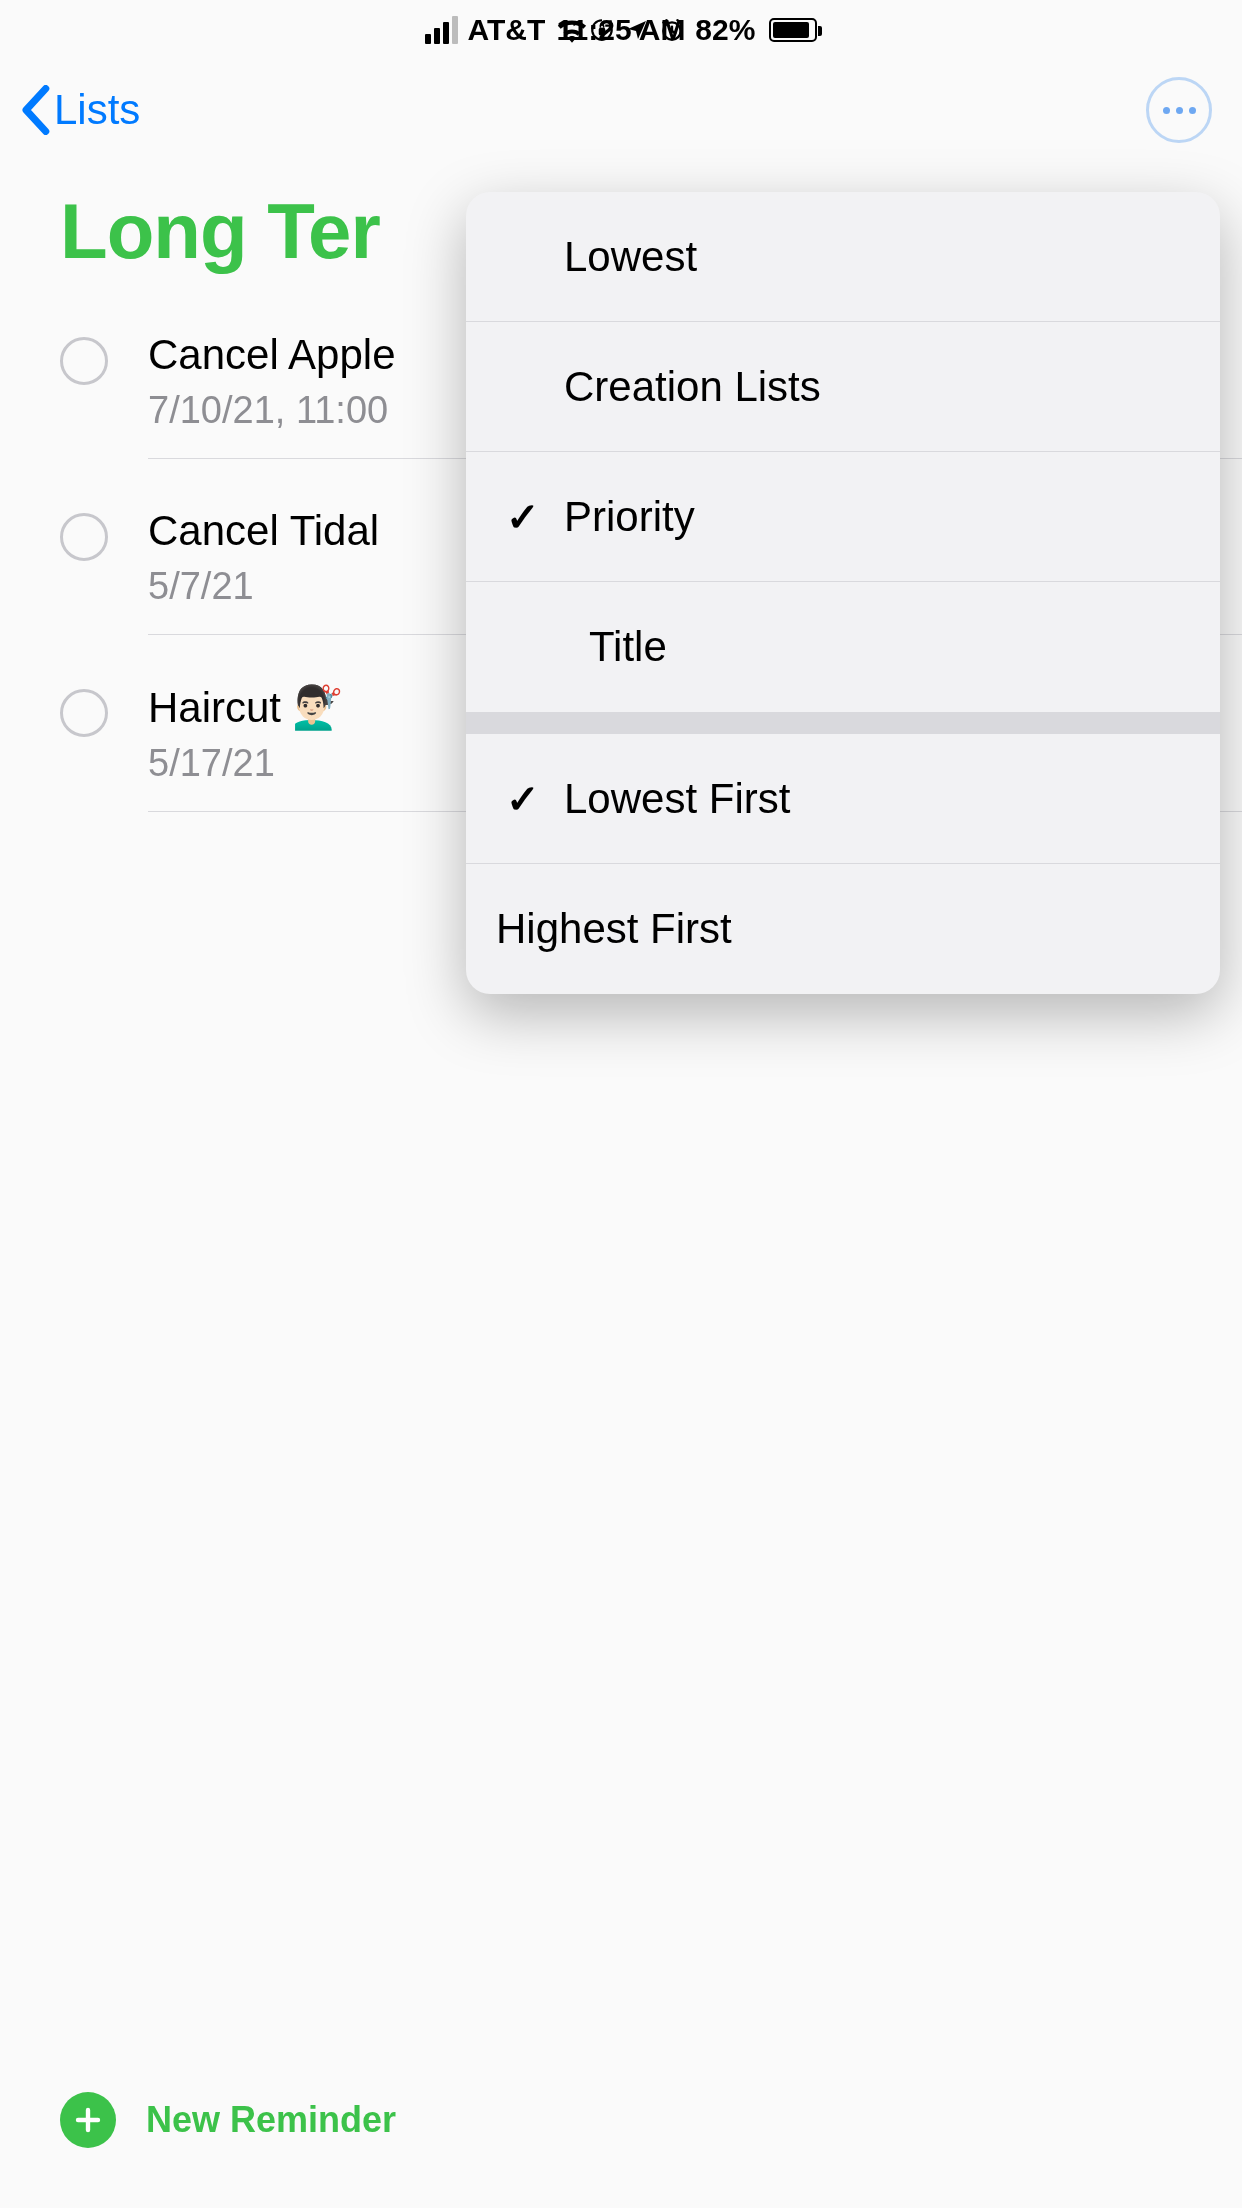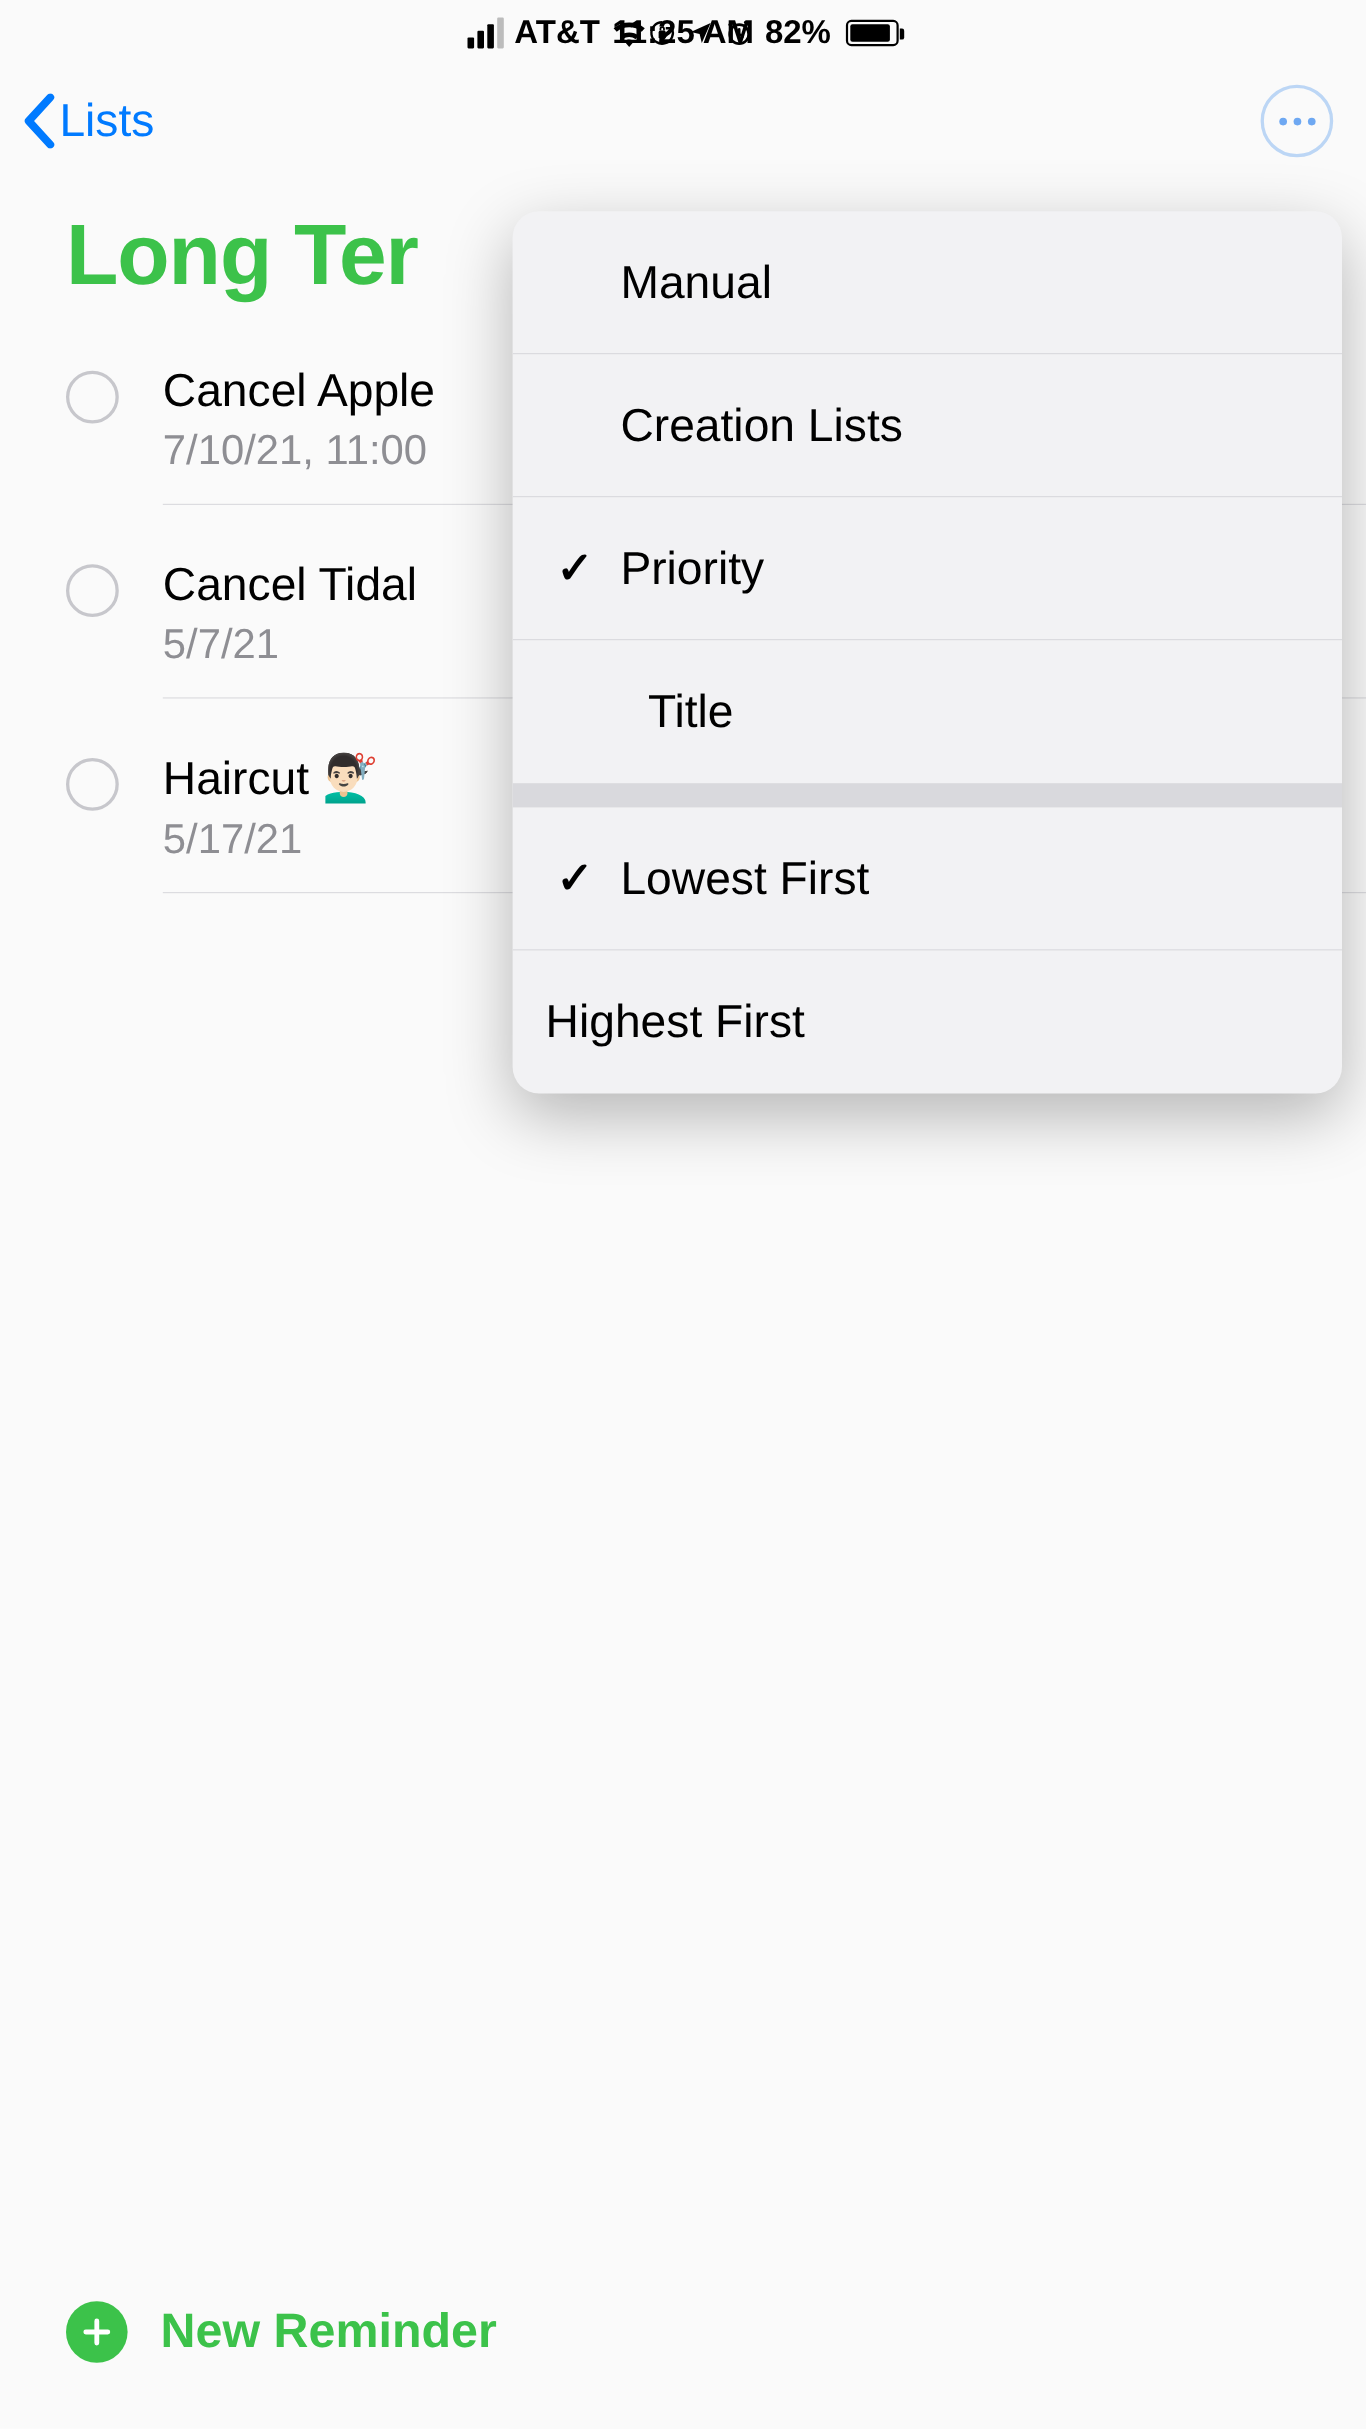--- a/index.html
+++ b/index.html
@@ -78,21 +78,21 @@
     width:48px; height:48px; border:3px solid #c7c7cc; border-radius:50%; flex-shrink:0; margin-top:6px;
   }
   .reminder-body{ flex:1; border-bottom:1px solid #d9d9dd; padding-bottom:26px; min-width:0;}
   .reminder-title{ font-size:42px; color:#000; white-space:nowrap; overflow:hidden; }
   .reminder-sub{ font-size:38px; color:#8e8e93; margin-top:10px; white-space:nowrap; overflow:hidden;}
 
   
   .new-reminder{
     position:absolute; bottom:60px; left:60px;
     display:flex; align-items:center; gap:30px;
-    color:#3cc24a; font-size:44px; font-weight:600;
+    color:#3cc24a; font-size:36px; font-weight:600;
   }
   .plus-circle{
     width:56px; height:56px; border-radius:50%; background:#3cc24a;
     display:flex; align-items:center; justify-content:center;
   }
   .plus-circle svg{ display:block; }
 
   
   .popover{
     position:absolute;
@@ -208,21 +208,21 @@
     <div class="reminder-circle"></div>
     <div class="reminder-body">
       <div class="reminder-title">Haircut 💇🏻‍♂️</div>
       <div class="reminder-sub">5/17/21</div>
     </div>
   </div>
 </div>
 
 <div class="popover">
   <div class="menu-item">
-    <span>Manual</span>
+    <span>Lowest</span>
   </div>
   <div class="menu-item">
     <span>Creation Lists</span>
   </div>
   <div class="menu-item">
     <span class="check">✓</span>
     <span>Priority</span>
   </div>
   <div class="menu-item" style="border-bottom:none;margin-left:25px;">
     <span>Title</span>

